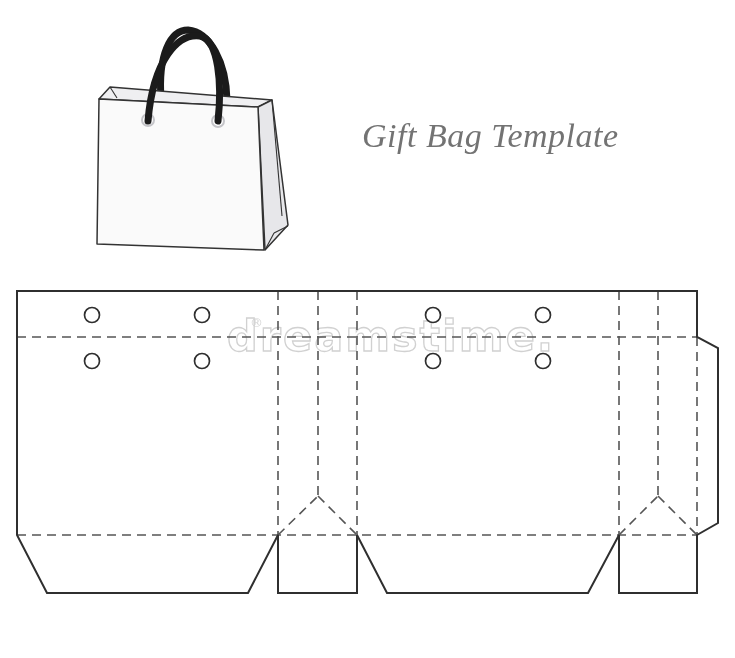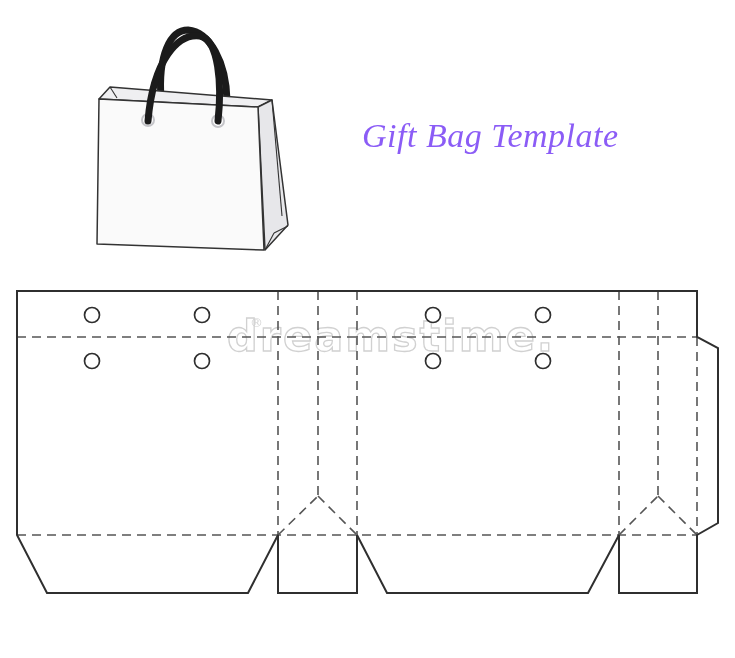--- a/index.html
+++ b/index.html
@@ -8,21 +8,21 @@
     background:#ffffff;
     position:relative;overflow:hidden;
     font-family:"Liberation Sans",sans-serif;
   }
   #scene{position:absolute;left:0;top:0;display:block;}
   .page-title{
     position:absolute;left:362px;top:117px;
     font-family:"Liberation Serif",serif;
     font-style:italic;
     font-size:34px;
-    color:#8b5cf6;
+    color:#737373;
     letter-spacing:0.5px;
     white-space:nowrap;
   }
   .wm-text{
     font-family:"DejaVu Sans",sans-serif;
     font-weight:bold;
     font-size:43px;
     letter-spacing:2px;
     opacity:0.85;
   }

